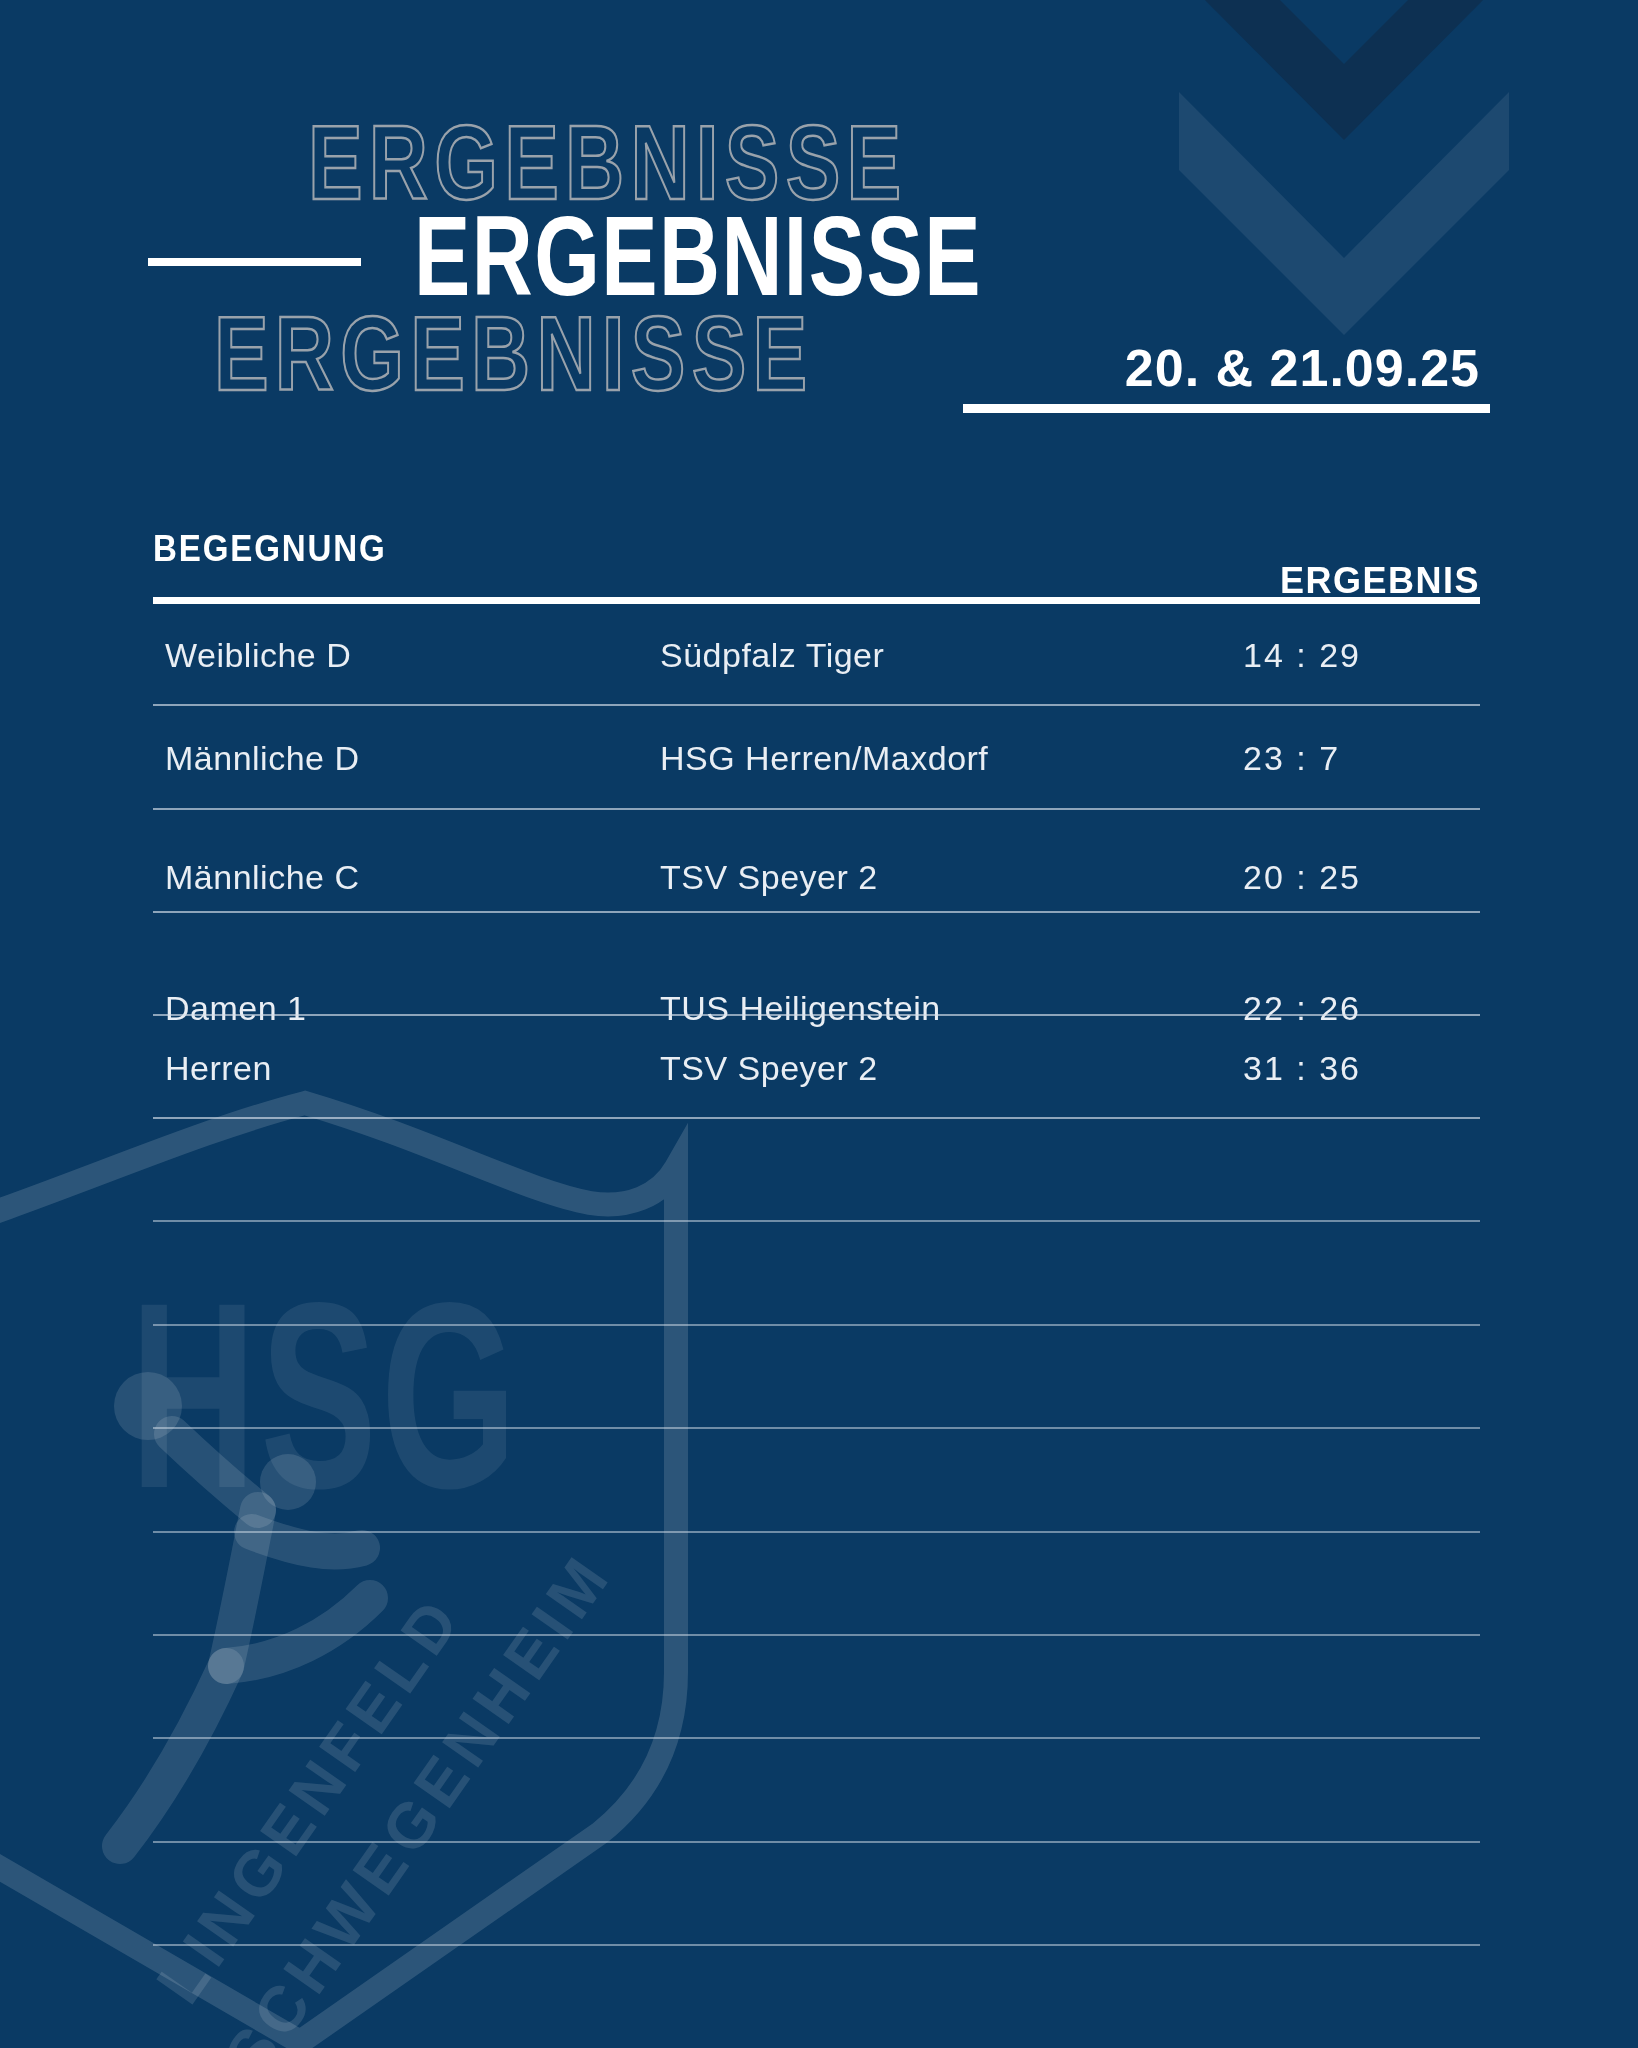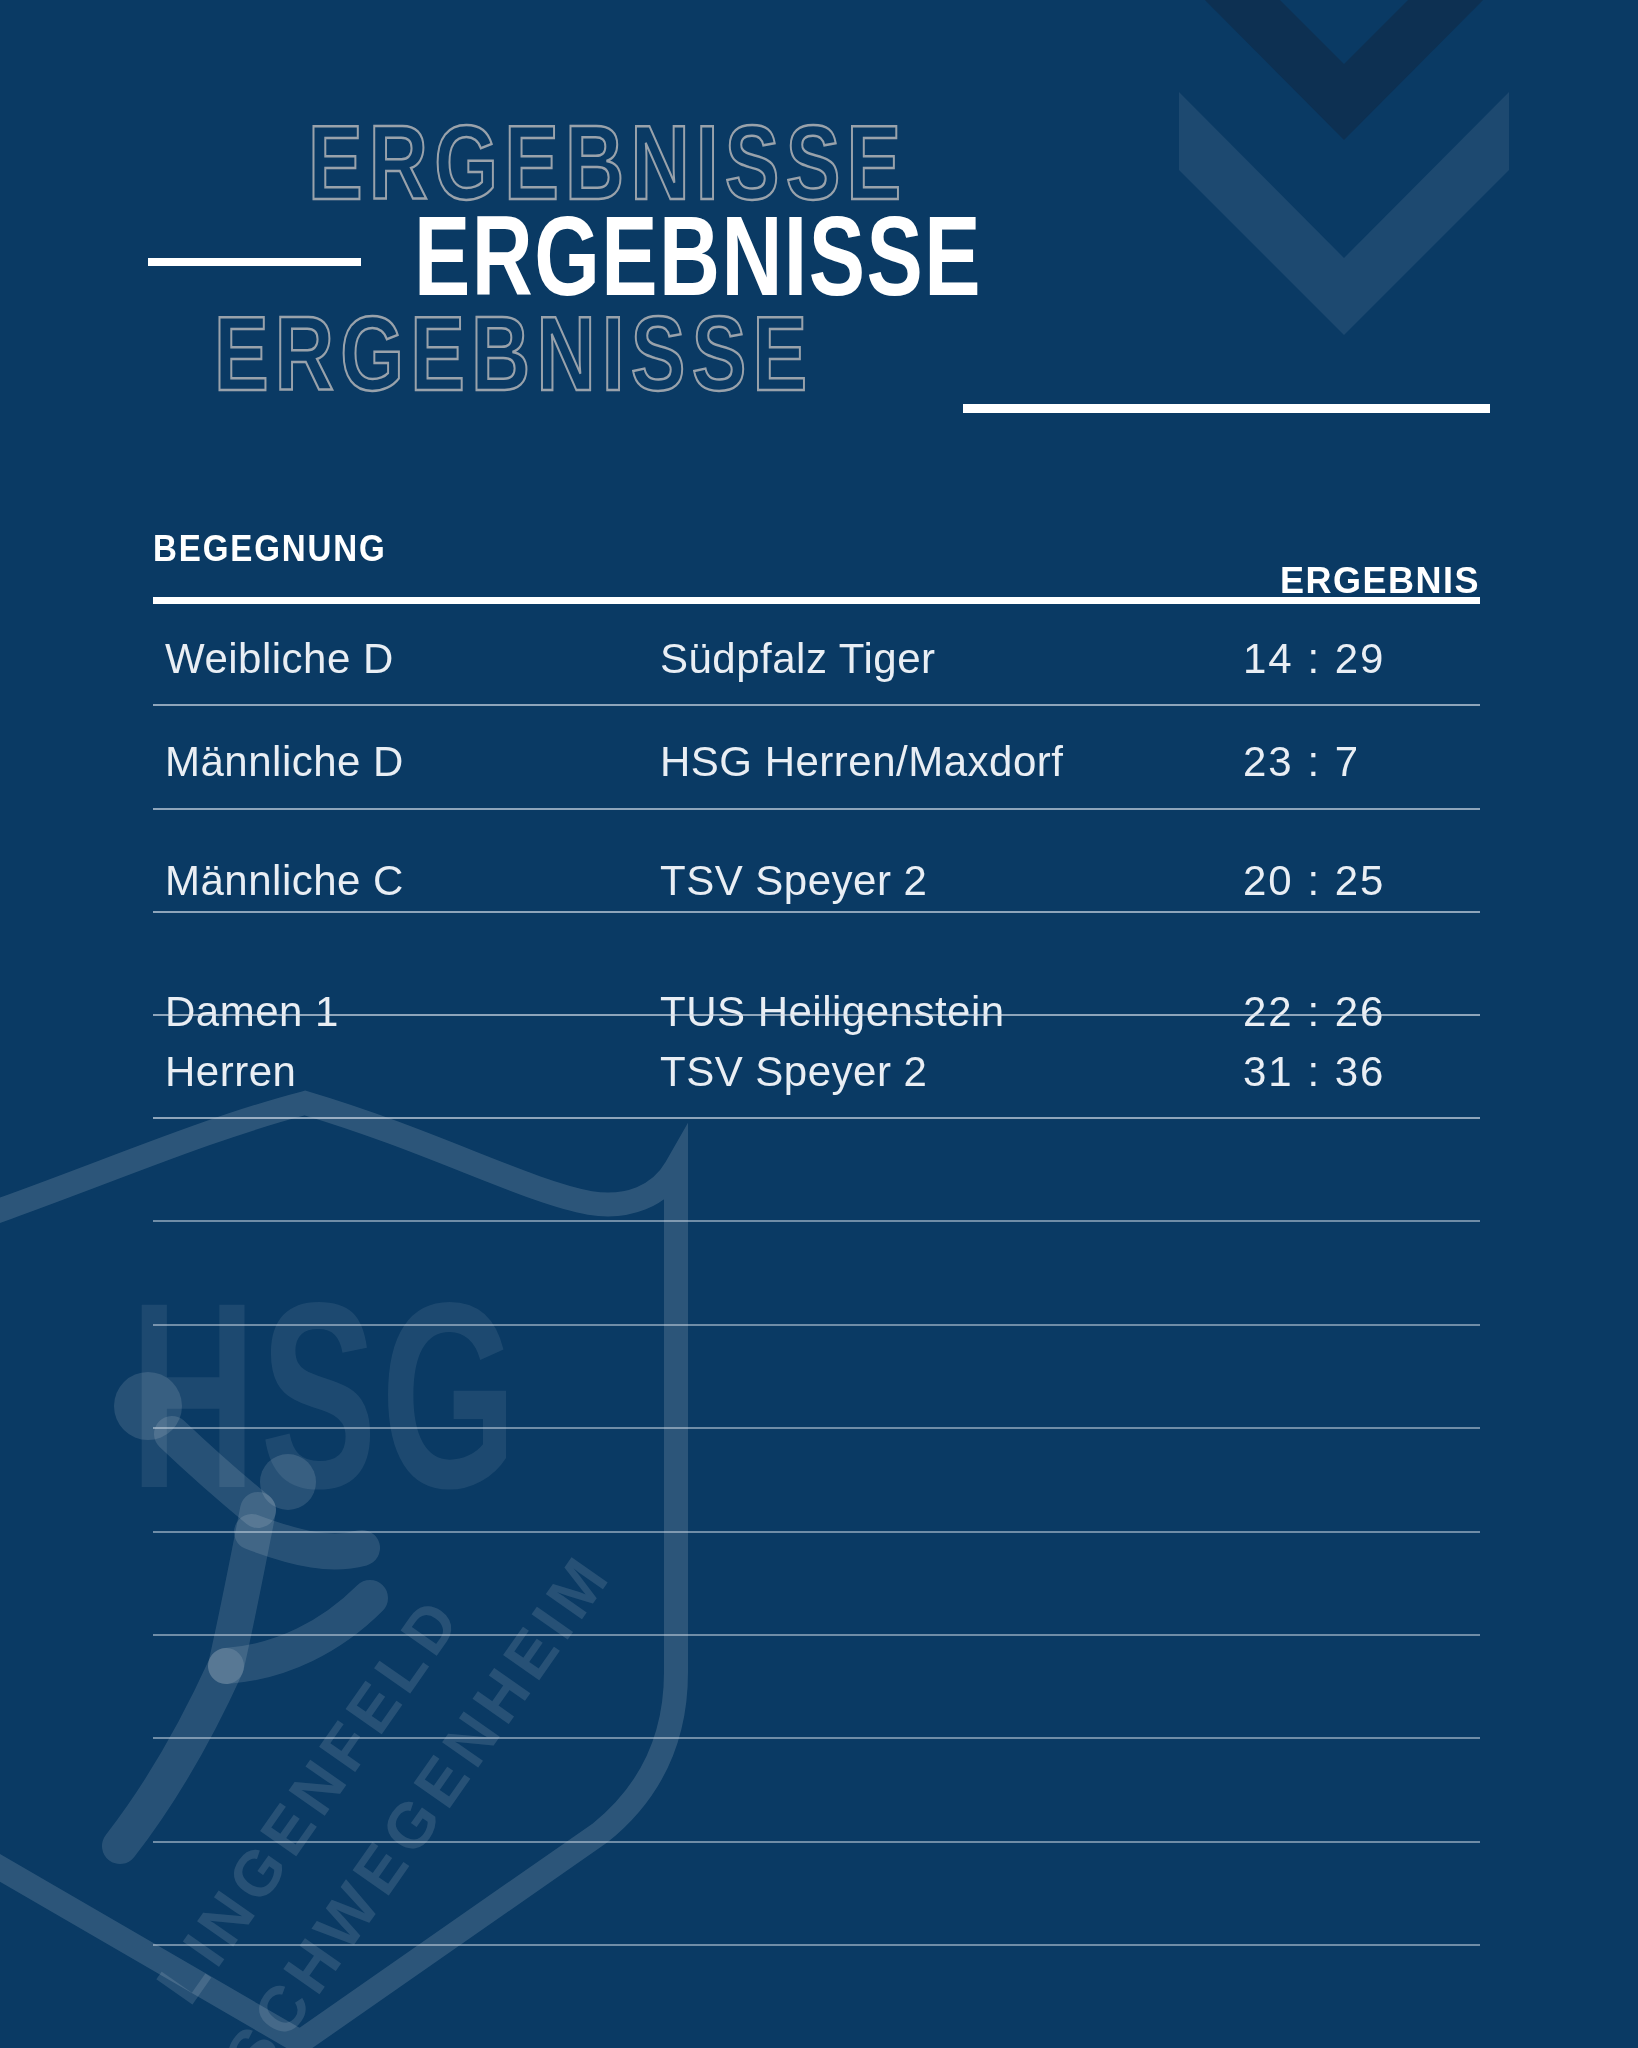--- a/index.html
+++ b/index.html
@@ -34,21 +34,21 @@
   
   .th{
     position:absolute;top:531px;font-weight:bold;font-size:36px;
     color:#ffffff;letter-spacing:2px;white-space:nowrap;line-height:1;
   }
   .th-match{left:153px;transform:scaleX(0.92);transform-origin:left top;}
   .th-result{left:1180px;width:300px;text-align:right;letter-spacing:1.5px;margin-top:32px;}
   .hline{position:absolute;left:153px;width:1327px;height:7px;background:#ffffff;top:597px;}
 
   .t-row{position:absolute;left:0;width:1638px;height:60px;}
-  .cell{position:absolute;font-size:42px;color:#e9eef4;letter-spacing:0.5px;line-height:1;white-space:nowrap;}
+  .cell{position:absolute;font-size:34px;color:#e9eef4;letter-spacing:0.5px;line-height:1;white-space:nowrap;}
   .cell-team{left:165px;}
   .cell-opp{left:660px;}
   .cell-score{left:1243px;width:200px;text-align:left;letter-spacing:2px;}
   .r0{top:638px;} .r1{top:741px;} .r2{top:860px;} .r3{top:948px;margin-top:43px;} .r4{top:1051px;}
 
   .sep{position:absolute;left:153px;width:1327px;height:2px;background:rgba(213,223,233,0.65);}
   .s0{top:704px;} .s1{top:808px;} .s2{top:911px;} .s3{top:1014px;} .s4{top:1117px;}
 
   .eline{position:absolute;left:153px;width:1327px;height:2px;background:rgba(213,223,233,0.5);}
   .e0{top:1220px;} .e1{top:1324px;} .e2{top:1427px;} .e3{top:1531px;}
@@ -87,20 +87,21 @@
 
       <text font-family="Liberation Sans, DejaVu Sans, sans-serif" font-size="64" font-weight="bold" letter-spacing="7" fill="rgba(255,255,255,0.12)" transform="translate(190,2008) rotate(-55)">LINGENFELD</text>
       <text font-family="Liberation Sans, DejaVu Sans, sans-serif" font-size="64" font-weight="bold" letter-spacing="7" fill="rgba(255,255,255,0.12)" transform="translate(258,2082) rotate(-55)">SCHWEGENHEIM</text>
     </g>
   </svg>
 
   <div class="t-outline t-outline-top">ERGEBNISSE</div>
   <div class="t-dash"></div>
   <div class="t-main">ERGEBNISSE</div>
   <div class="t-outline t-outline-bottom">ERGEBNISSE</div>
+  <div class="t-date">20. &amp; 21.09.25</div>
   <div class="t-date-line"></div>
 
   <div class="th th-match">BEGEGNUNG</div>
   <div class="th th-result">ERGEBNIS</div>
   <div class="hline"></div>
 
   <div class="t-row r0">
     <span class="cell cell-team">Weibliche D</span>
     <span class="cell cell-opp">Südpfalz Tiger</span>
     <span class="cell cell-score">14 : 29</span>

